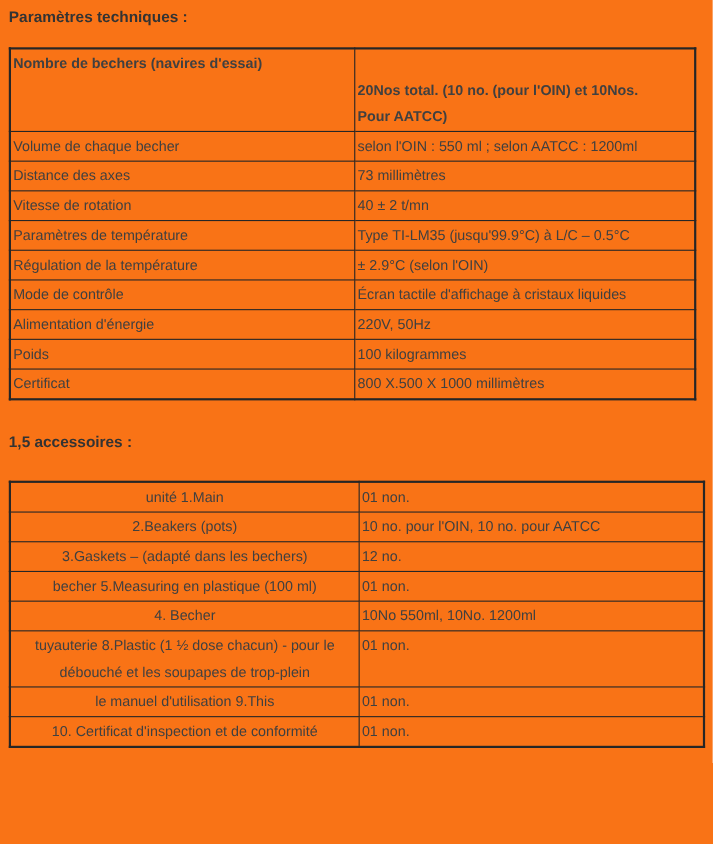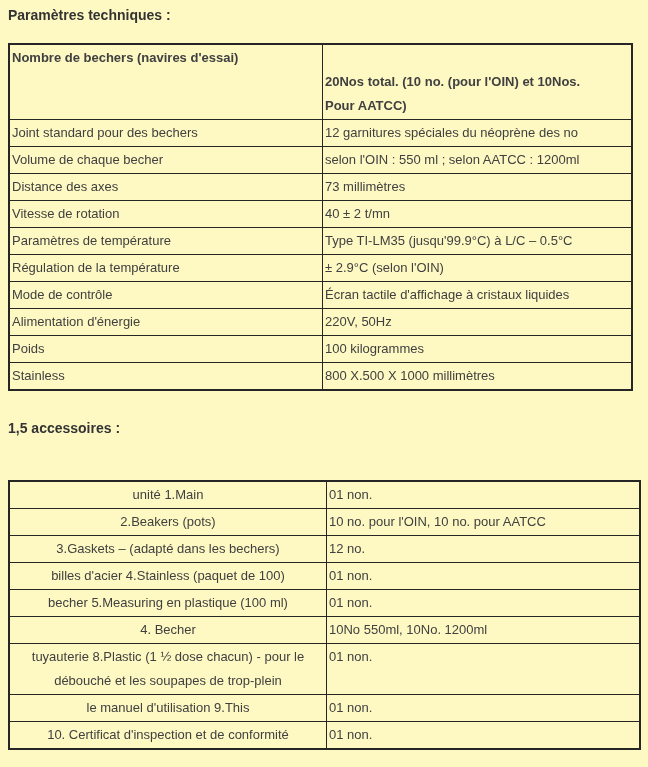--- a/index.html
+++ b/index.html
@@ -10,36 +10,36 @@
   body {
     font-family: "Liberation Sans", "DejaVu Sans", sans-serif;
     color: #404040;
     -webkit-font-smoothing: antialiased;
   }
   .page {
     width: 648px;
     height: 767px;
     box-sizing: border-box;
     padding: 7px 4px 0 8px;
-    background: #fef9c3;
+    background: #f97316;
     overflow: hidden;
   }
   .section-heading {
     font-size: 14px;
     font-weight: bold;
     color: #333333;
     line-height: 16px;
     margin: 0;
   }
   .heading-top {
     margin-bottom: 20px;
   }
   .heading-mid {
     margin-top: 29px;
-    margin-bottom: 44px;
+    margin-bottom: 28px;
   }
   table {
     border-collapse: collapse;
     table-layout: fixed;
     border: 2px solid #262626;
     font-size: 13px;
     color: #404040;
   }
   .t1 { width: 625px; }
   .t2 { width: 633px; }
@@ -67,24 +67,20 @@
     <tbody>
       <tr>
         <td class="c1 bold">Nombre de bechers (navires d'essai)</td>
         <td class="c2 bold">
           <div class="spacer-line"></div>
           <div>20Nos total. (10 no. (pour l'OIN) et 10Nos.</div>
           <div>Pour AATCC)</div>
         </td>
       </tr>
 
-  <tr>
-    <td class="c1">Joint standard pour des bechers</td>
-    <td class="c2">12 garnitures spéciales du néoprène des no</td>
-  </tr>
 
   <tr>
     <td class="c1">Volume de chaque becher</td>
     <td class="c2">selon l'OIN : 550 ml ; selon AATCC : 1200ml</td>
   </tr>
 
   <tr>
     <td class="c1">Distance des axes</td>
     <td class="c2">73 millimètres</td>
   </tr>
@@ -113,21 +109,21 @@
     <td class="c1">Alimentation d'énergie</td>
     <td class="c2">220V, 50Hz</td>
   </tr>
 
   <tr>
     <td class="c1">Poids</td>
     <td class="c2">100 kilogrammes</td>
   </tr>
 
   <tr>
-    <td class="c1">Stainless</td>
+    <td class="c1">Certificat</td>
     <td class="c2">800 X.500 X 1000 millimètres</td>
   </tr>
 </tbody>
   </table>
 
   <div class="section-heading heading-mid">1,5 accessoires :</div>
 
   <table class="t2">
     <tbody>
   <tr>
@@ -138,24 +134,20 @@
   <tr>
     <td class="c1">2.Beakers (pots)</td>
     <td class="c2">10 no. pour l'OIN, 10 no. pour AATCC</td>
   </tr>
 
   <tr>
     <td class="c1">3.Gaskets – (adapté dans les bechers)</td>
     <td class="c2">12 no.</td>
   </tr>
 
-  <tr>
-    <td class="c1">billes d'acier 4.Stainless (paquet de 100)</td>
-    <td class="c2">01 non.</td>
-  </tr>
 
   <tr>
     <td class="c1">becher 5.Measuring en plastique (100 ml)</td>
     <td class="c2">01 non.</td>
   </tr>
 
   <tr>
     <td class="c1">4. Becher</td>
     <td class="c2">10No 550ml, 10No. 1200ml</td>
   </tr>

